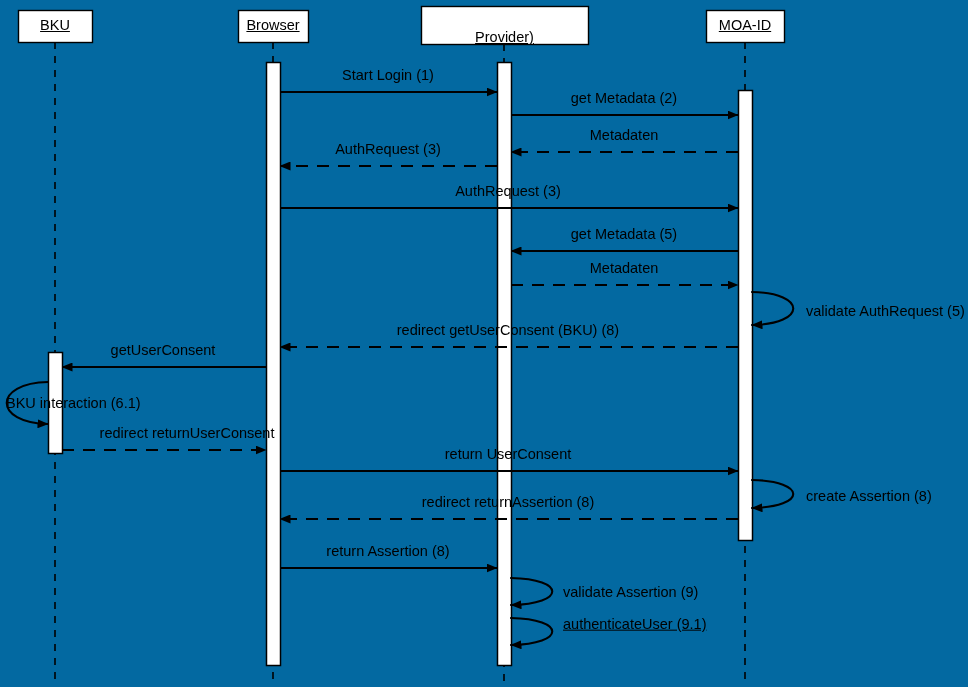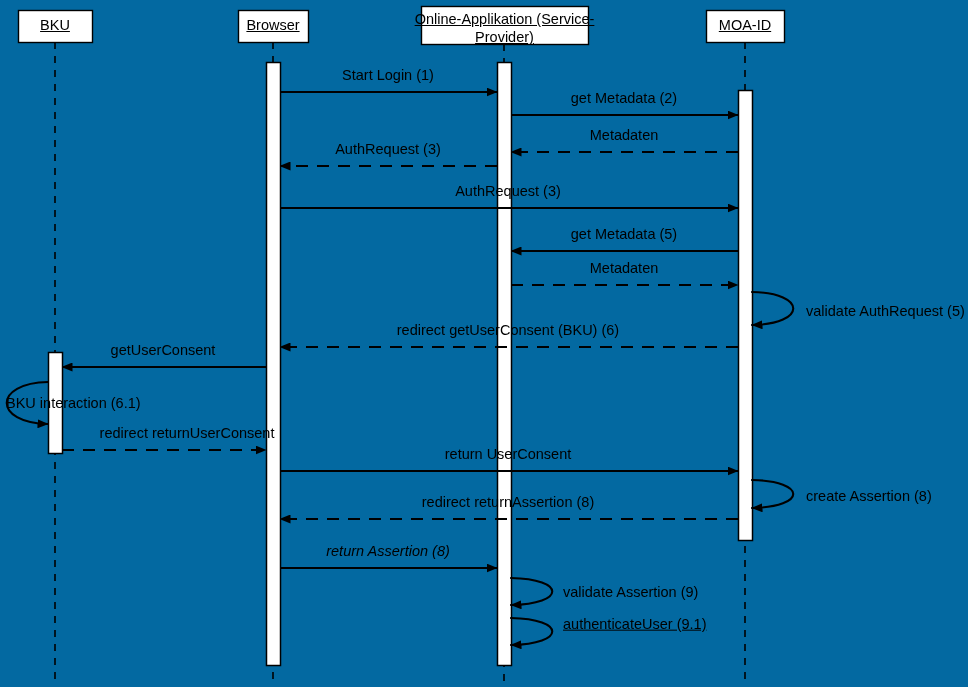--- a/index.html
+++ b/index.html
@@ -61,34 +61,34 @@
     <g id="g-headers">
         <rect x="18.5" y="10.5" width="74" height="32" fill="#fff" stroke="#000000" stroke-width="1.4"></rect>
         <rect x="238.5" y="10.5" width="70" height="32" fill="#fff" stroke="#000000" stroke-width="1.4"></rect>
         <rect x="421.5" y="6.5" width="167" height="38" fill="#fff" stroke="#000000" stroke-width="1.4"></rect>
         <rect x="706.5" y="10.5" width="78" height="32" fill="#fff" stroke="#000000" stroke-width="1.4"></rect>
       </g>
   </svg>
   <div id="labels">
       <div class="hdr-lbl" style="left: 55px; top: 16px; width: 114px; margin-left: 0px;"><span>BKU</span></div>
       <div class="hdr-lbl" style="left: 273px; top: 16px; width: 110px; margin-left: 0px;"><span>Browser</span></div>
-      <div class="hdr-lbl" style="left: 504.5px; top: 10px; width: 207px; margin-left: 0px;"><span>Online-Applikation (Service-</span><br><span>Provider)</span></div>
+      <div class="hdr-lbl" style="left: 504.5px; top: 10px; width: 207px; margin-left: 0px;"><br><span>Provider)</span></div>
       <div class="hdr-lbl" style="left: 745px; top: 16px; width: 118px; margin-left: 0px;"><span>MOA-ID</span></div>
       <div class="lbl msg-lbl" style="left: 388px; top: 84px;">Start Login (1)</div>
       <div class="lbl msg-lbl" style="left: 624px; top: 107px;">get Metadata (2)</div>
       <div class="lbl msg-lbl" style="left: 624px; top: 144px;">Metadaten</div>
       <div class="lbl msg-lbl" style="left: 388px; top: 158px;">AuthRequest (3)</div>
       <div class="lbl msg-lbl" style="left: 508px; top: 200px;">AuthRequest (3)</div>
       <div class="lbl msg-lbl" style="left: 624px; top: 243px;">get Metadata (5)</div>
       <div class="lbl msg-lbl" style="left: 624px; top: 277px;">Metadaten</div>
-      <div class="lbl msg-lbl" style="left: 508px; top: 339px;">redirect getUserConsent (BKU) (6)</div>
+      <div class="lbl msg-lbl" style="left: 508px; top: 339px;">redirect getUserConsent (BKU) (8)</div>
       <div class="lbl msg-lbl" style="left: 163px; top: 359px;">getUserConsent</div>
       <div class="lbl msg-lbl" style="left: 163px; top: 442px; padding-left: 48px;">redirect returnUserConsent</div>
       <div class="lbl msg-lbl" style="left: 508px; top: 463px;">return UserConsent</div>
       <div class="lbl msg-lbl" style="left: 508px; top: 511px;">redirect returnAssertion (8)</div>
-      <div class="lbl msg-lbl" style="left: 388px; top: 560px; font-style: italic;">return Assertion (8)</div>
+      <div class="lbl msg-lbl" style="left: 388px; top: 560px;">return Assertion (8)</div>
       <div class="lbl self-lbl" style="left: 806px; top: 311px; text-align: center;">validate AuthRequest (5)</div>
       <div class="lbl self-lbl" style="left: 6px; top: 403px;">BKU interaction (6.1)</div>
       <div class="lbl self-lbl" style="left: 806px; top: 496px;">create Assertion (8)</div>
       <div class="lbl self-lbl" style="left: 563px; top: 592px;">validate Assertion (9)</div>
       <div class="lbl self-lbl" style="left: 563px; top: 624px; text-decoration: underline;">authenticateUser (9.1)</div>
     </div>
 </div>
 
 </body></html>

